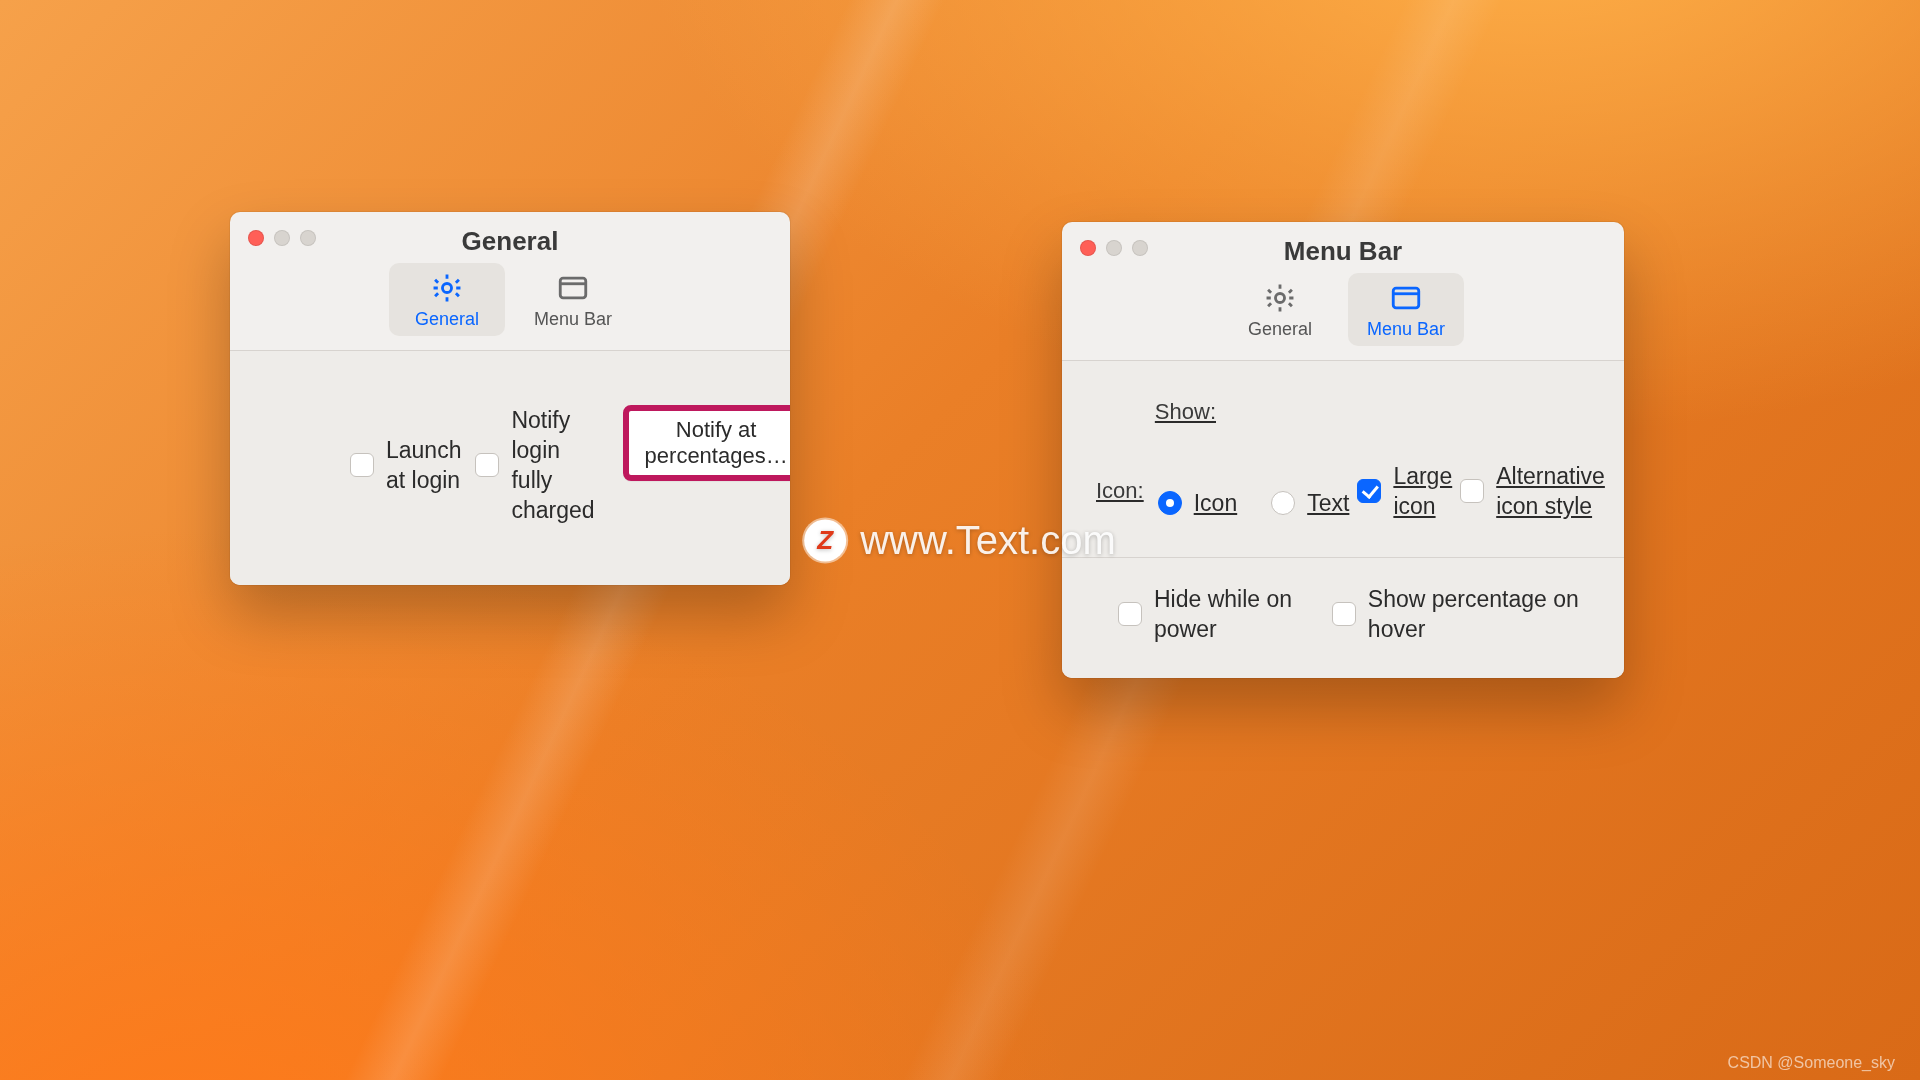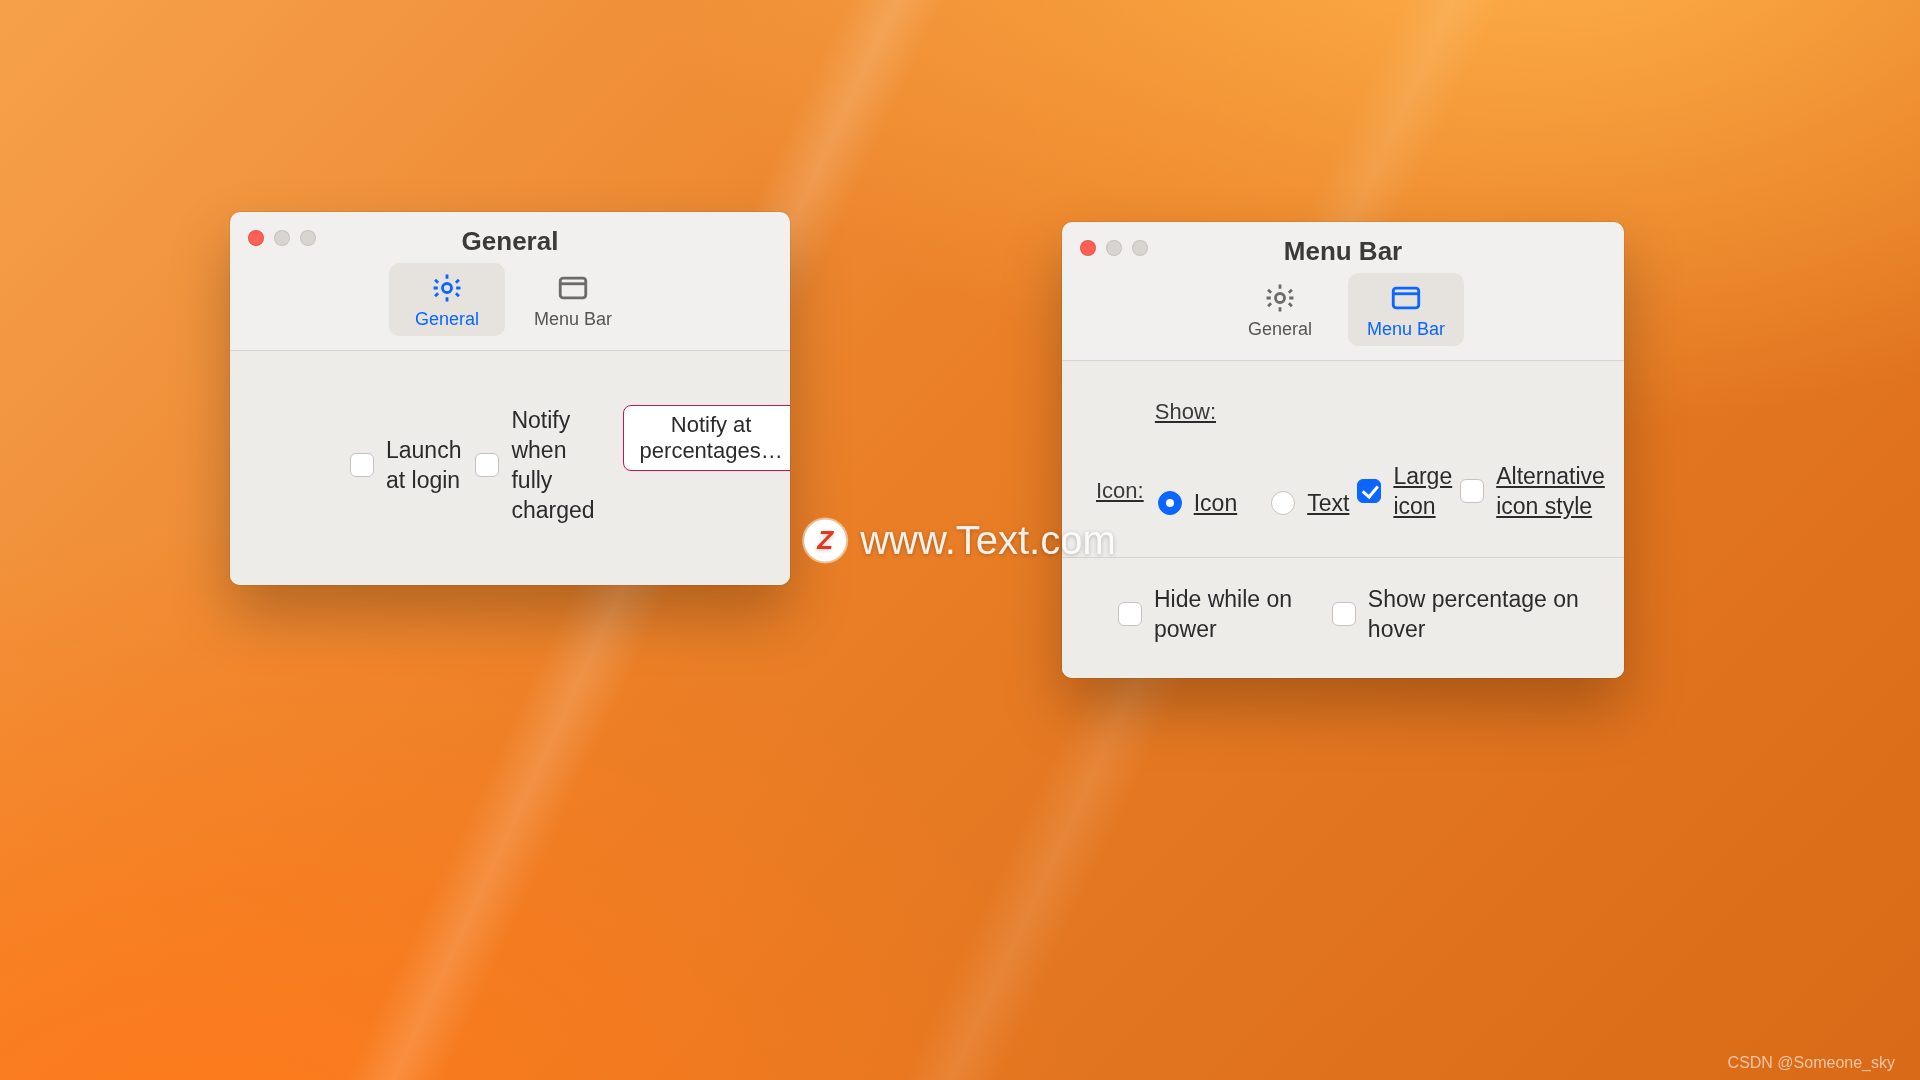--- a/index.html
+++ b/index.html
@@ -60,21 +60,21 @@
   .box.checked::after{content:"";width:7px;height:12px;border:solid #fff;border-width:0 3px 3px 0;transform:rotate(40deg) translateY(-2px);}
   
   .dot{
     width:22px;height:22px;border-radius:50%;border:1px solid #c6c2bd;background:#fff;flex:0 0 auto;
     display:flex;align-items:center;justify-content:center;
   }
   .dot.sel{border-color:#0a66ff;background:#0a66ff;}
   .dot.sel::after{content:"";width:8px;height:8px;border-radius:50%;background:#fff;}
   
   .push{
-    display:inline-block;background:#fff;border:1px solid #be185d;border-radius:8px;
+    display:inline-block;background:#fff;border:6px solid #be185d;border-radius:8px;
     padding:6px 16px;font-size:22px;color:#2b2b2b;box-shadow:0 1px 1px rgba(0,0,0,.04);
   }
 
   
   .wm{
     position:absolute;left:50%;top:50%;transform:translate(-50%,-50%);
     display:flex;align-items:center;gap:14px;color:rgba(255,255,255,.9);
     font-size:40px;font-weight:500;text-shadow:0 1px 4px rgba(0,0,0,.25);
     pointer-events:none;
   }
@@ -118,21 +118,21 @@
     <div class="hr"></div>
     <div class="body">
       <div class="section" style="padding:54px 40px 60px 40px;">
         <div class="opts" style="margin-left:80px;gap:14px;">
           <label class="chk">
             <span class="box"></span>
             <span>Launch at login</span>
           </label>
           <label class="chk">
             <span class="box"></span>
-            <span>Notify when fully charged</span>
+            <span>Notify login fully charged</span>
           </label>
           <div style="height:18px"></div>
           <button class="push" style="align-self:flex-start">Notify at percentages…</button>
         </div>
       </div>
     </div>
   </div>
 
   <div class="window" style="left:1062px;top:222px;width:562px;">
     <div class="traffic">

